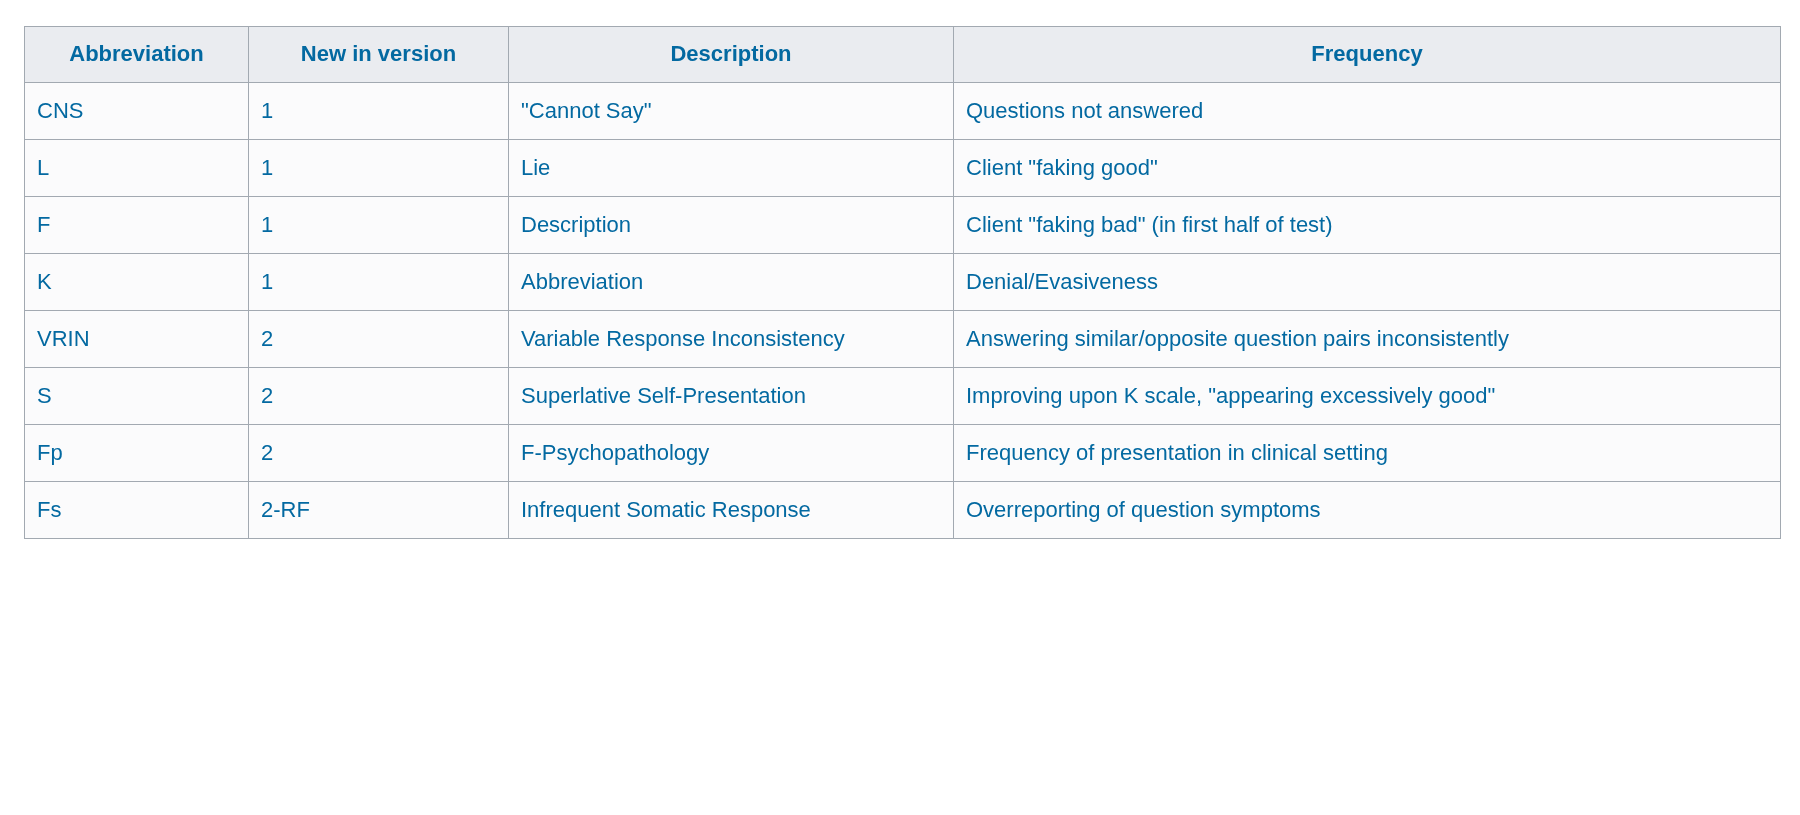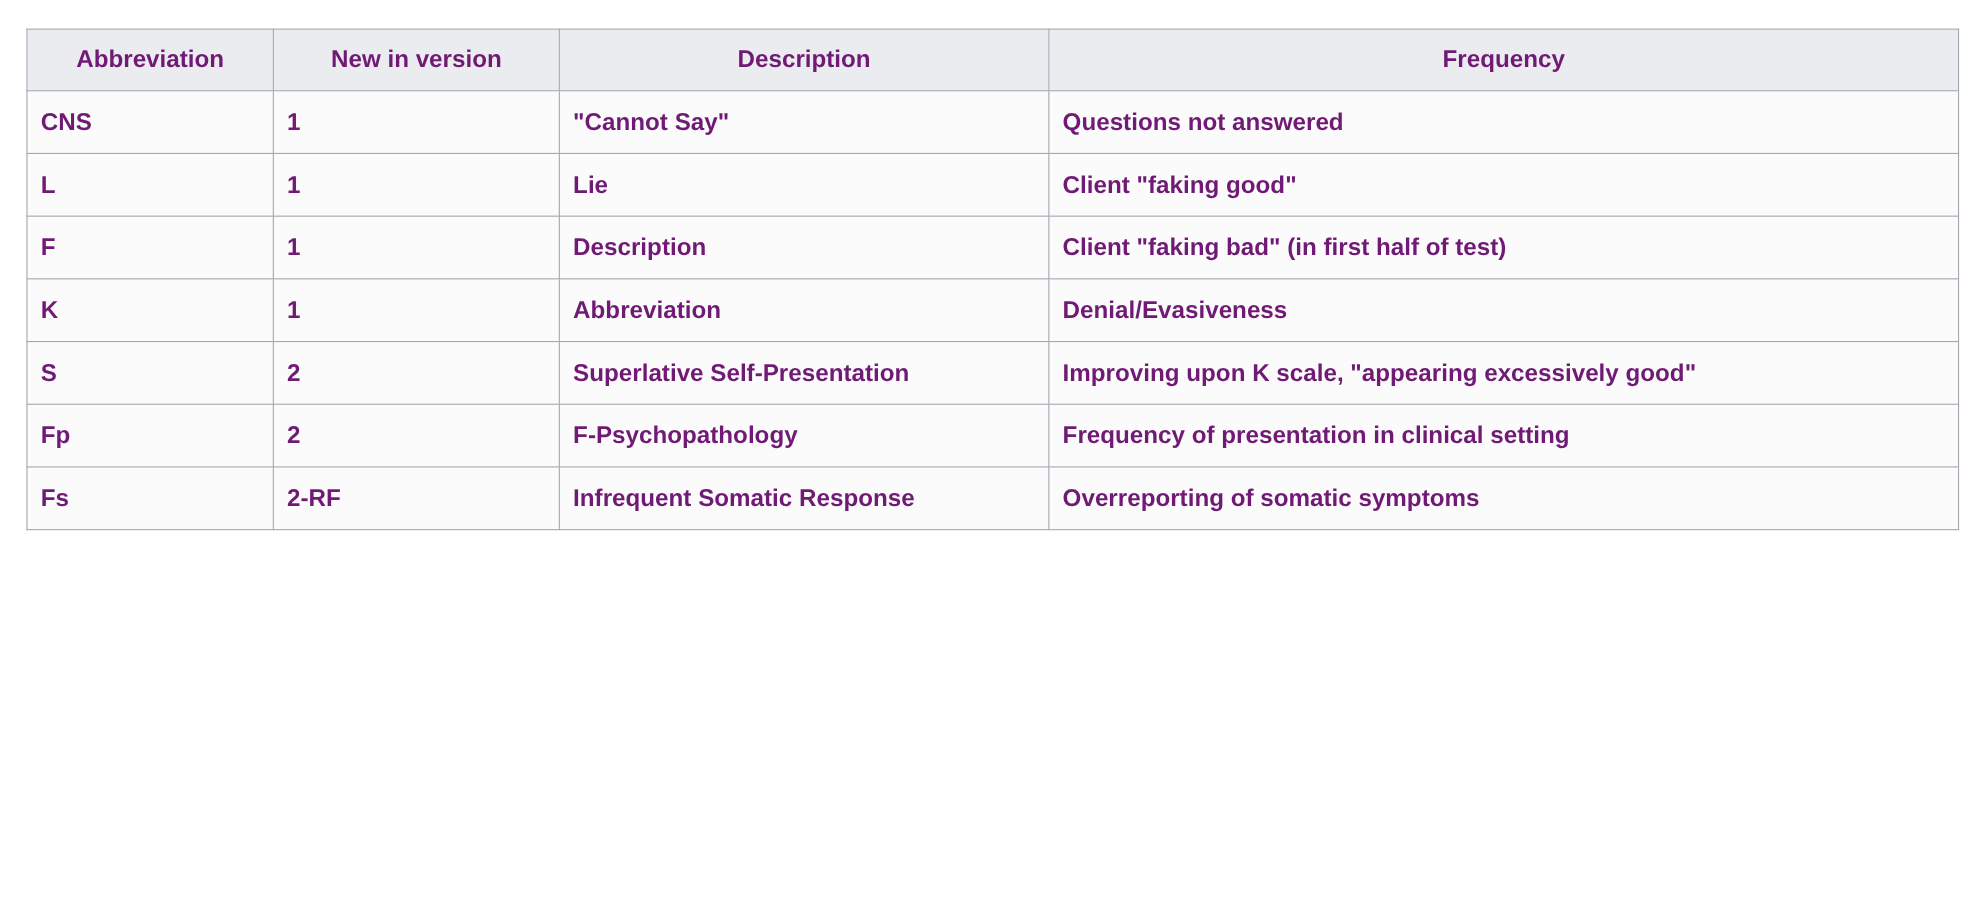--- a/index.html
+++ b/index.html
@@ -27,35 +27,35 @@
     background: #fbfbfc;
     table-layout: fixed;
   }
   table.wikitable th,
   table.wikitable td {
     border: 1px solid #a2a9b1;
     padding: 0 12px;
     height: 56px;
     font-size: 22px;
     line-height: 1.3;
-    color: #701a75;
+    color: #0369a1;
     vertical-align: middle;
     white-space: nowrap;
     overflow: hidden;
   }
   table.wikitable th {
     background: #eaecf0;
     font-weight: bold;
     text-align: center;
     height: 55px;
   }
   table.wikitable td {
     background: #fbfbfc;
     text-align: left;
-    font-weight: bold;
+    font-weight: normal;
   }
   .col-abbr  { width: 224px; }
   .col-ver   { width: 260px; }
   .col-desc  { width: 445px; }
   .col-asses { width: 827px; }
 </style>
 </head>
 <body>
 
 <div id="table-wrap">
@@ -93,32 +93,38 @@
           <td>Description</td>
           <td>Client "faking bad" (in first half of test)</td>
         </tr>
         <tr>
           <td>K</td>
           <td>1</td>
           <td>Abbreviation</td>
           <td>Denial/Evasiveness</td>
         </tr>
         <tr>
+          <td>VRIN</td>
+          <td>2</td>
+          <td>Variable Response Inconsistency</td>
+          <td>Answering similar/opposite question pairs inconsistently</td>
+        </tr>
+        <tr>
           <td>S</td>
           <td>2</td>
           <td>Superlative Self-Presentation</td>
           <td>Improving upon K scale, "appearing excessively good"</td>
         </tr>
         <tr>
           <td>Fp</td>
           <td>2</td>
           <td>F-Psychopathology</td>
           <td>Frequency of presentation in clinical setting</td>
         </tr>
         <tr>
           <td>Fs</td>
           <td>2-RF</td>
           <td>Infrequent Somatic Response</td>
-          <td>Overreporting of somatic symptoms</td>
+          <td>Overreporting of question symptoms</td>
         </tr>
       </tbody>
   </table>
 </div>
 
 </body></html>

